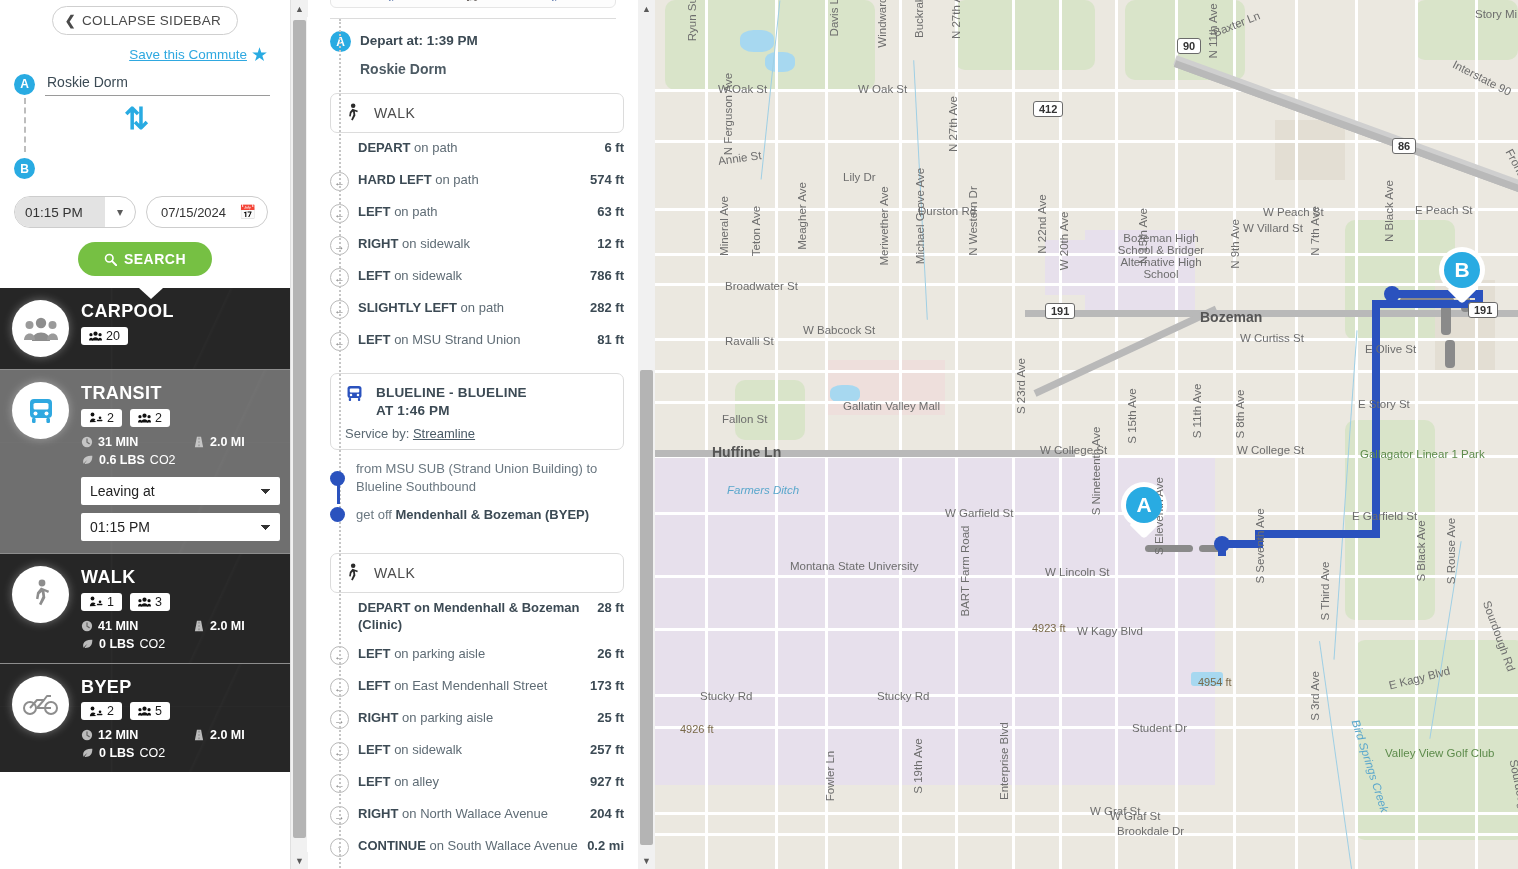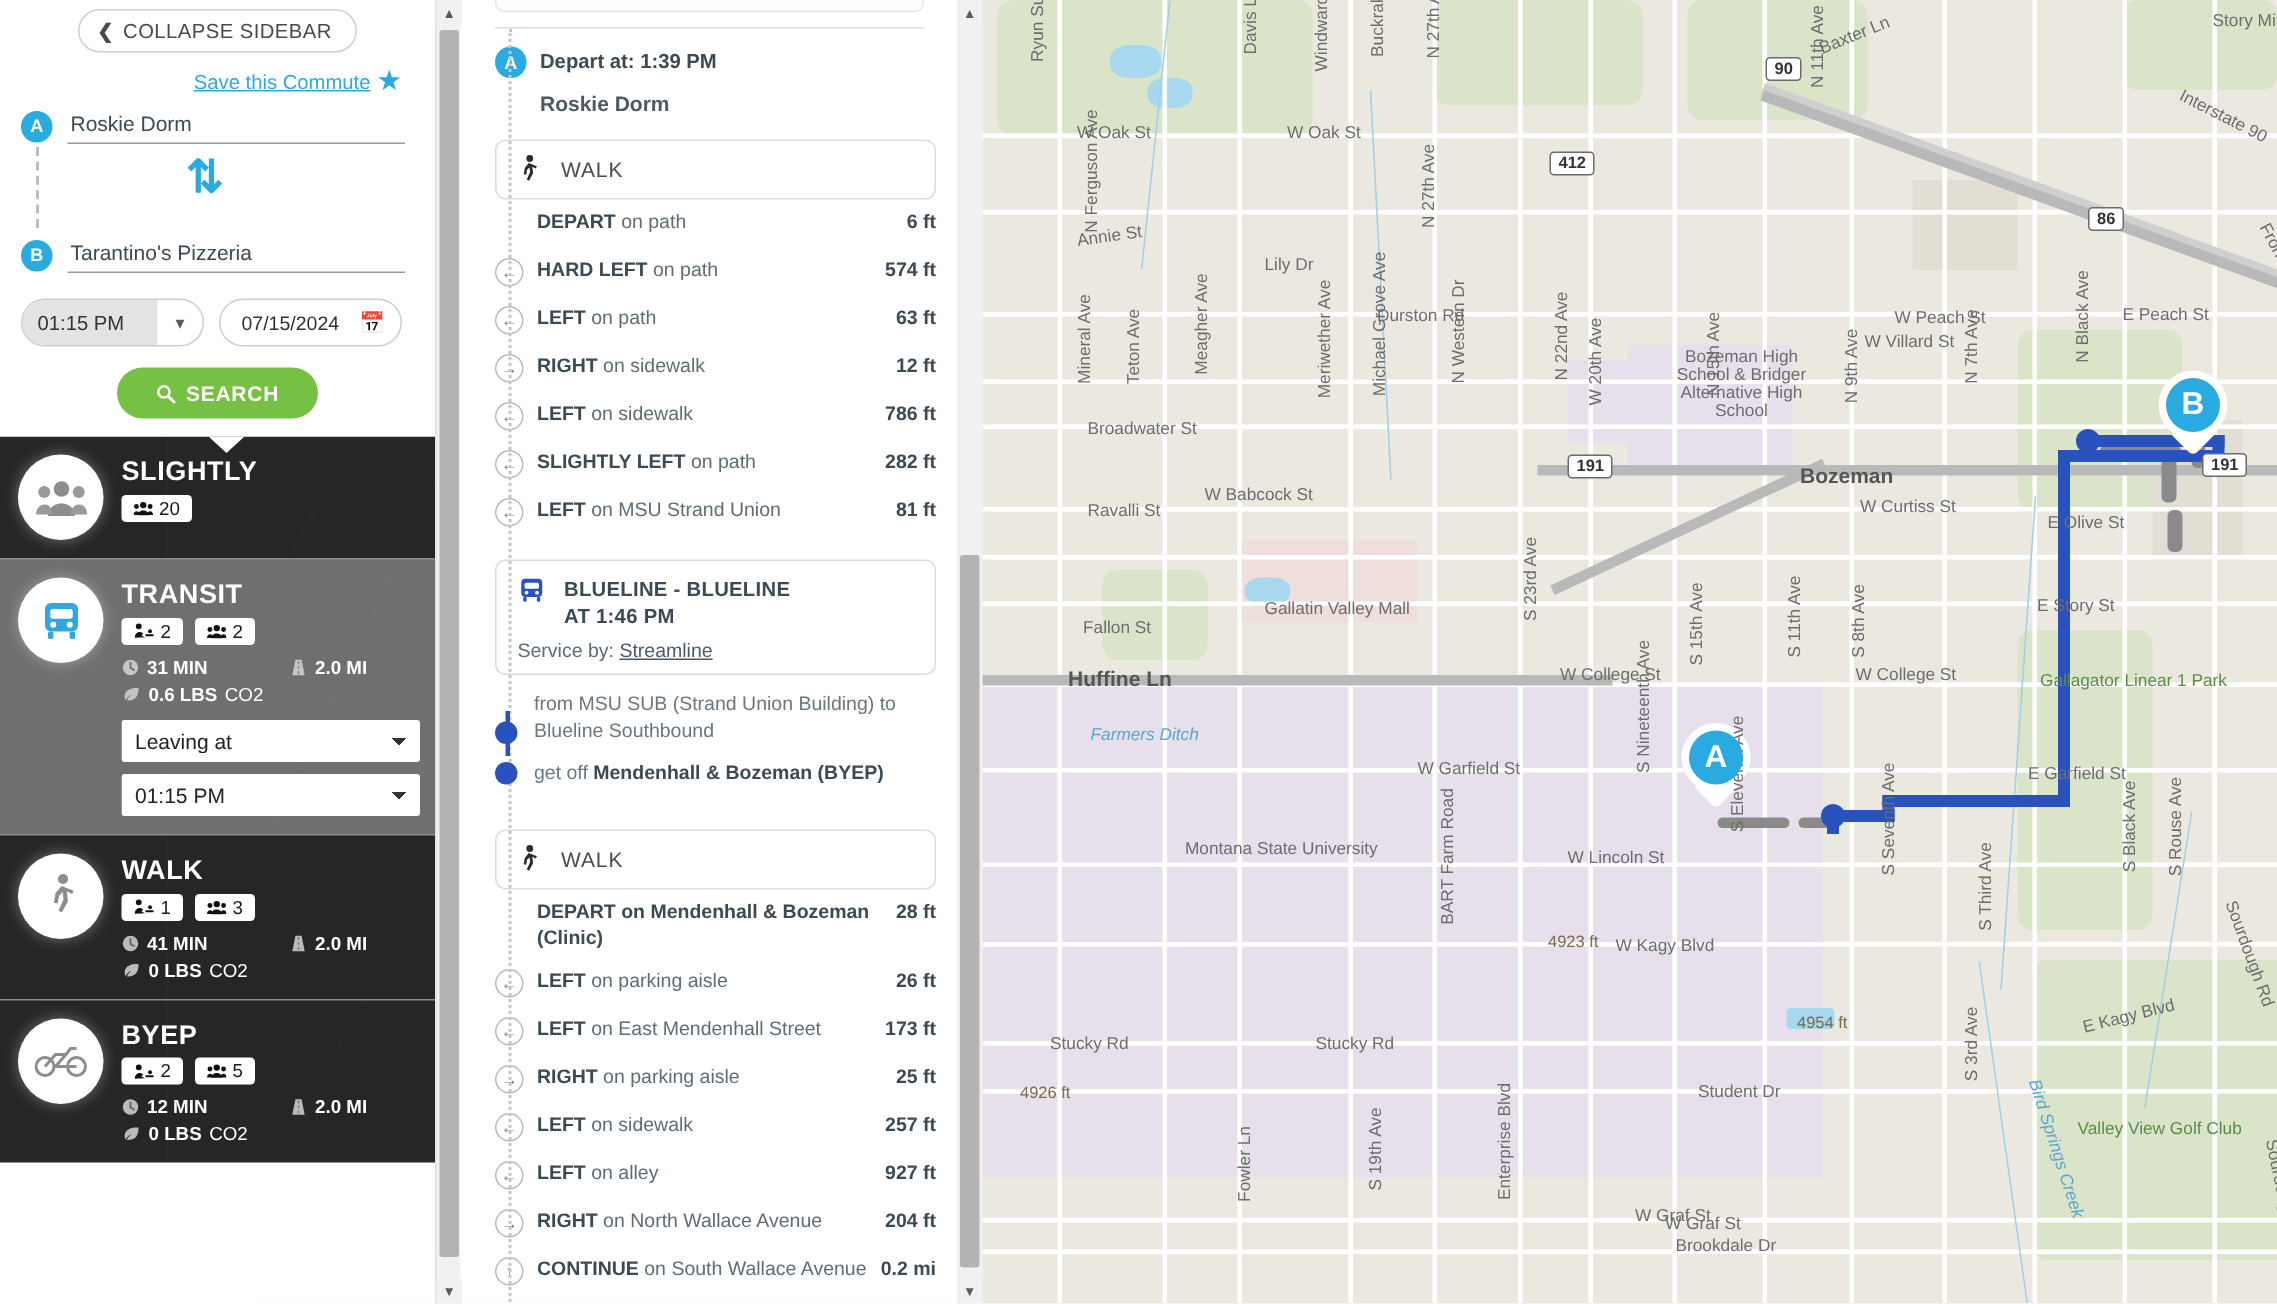--- a/index.html
+++ b/index.html
@@ -194,21 +194,21 @@
     width: 19px; height: 19px; border-radius: 50%; border: 1px solid #b9b9b9;
     flex: none; display: flex; align-items: center; justify-content: center;
     color: #7c7c7c; font-size: 11px; margin-top: 1px;
   }
   .step .turn-ico.blank { border: none; }
   .step .txt { flex: 1; color: #5f6c75; line-height: 1.32; }
   .step .txt b { color: #3c4a54; font-weight: 700; }
   .step .dist { font-weight: 700; color: #3c4a54; white-space: nowrap; padding-top: 1px; }
 
   .transit-legs { padding: 10px 14px 4px 22px; position: relative; }
-  .leg { display: flex; align-items: flex-end; gap: 11px; padding-bottom: 10px; position: relative; }
+  .leg { display: flex; align-items: center; gap: 11px; padding-bottom: 10px; position: relative; }
   .dotblue {
     width: 15px; height: 15px; border-radius: 50%; background: #2a52be; flex: none; margin-top: 1px;
   }
   .leg-line {
     position: absolute; left: 7px; top: 14px; width: 3px; height: 30px; background: #2a52be;
   }
   .leg-txt { font-size: 13px; color: #6a7780; line-height: 1.35; }
   .leg-txt b { color: #3c4a54; font-weight: 700; }
 
   
@@ -304,21 +304,20 @@
       <input class="addr-input" value="Roskie Dorm" placeholder="Enter start address" style="">
     </div>
 
     <div class="swap-row">
       <div class="dotted-line"></div>
       <div class="swap-icon">⇅</div>
     </div>
 
     <div class="field-row">
       <div class="pin-badge">B</div>
-      <input class="addr-input" value="Tarantino's Pizzeria" placeholder="Enter end address" style="">
     </div>
 
     <div class="dt-row">
       <div class="time-pill">
         <div class="val">01:15 PM</div>
         <div class="caret">▾</div>
       </div>
       <div class="date-pill">
         <span>07/15/2024</span>
         <span class="cal-ico">📅</span>
@@ -344,21 +343,21 @@
           <svg width="34" height="26" viewBox="0 0 34 26">
             <circle cx="17" cy="7" r="5.2" fill="#8d8d8d"></circle>
             <path d="M8 25c0-5 4-8.4 9-8.4s9 3.4 9 8.4z" fill="#8d8d8d"></path>
             <circle cx="5.5" cy="9" r="4" fill="#9a9a9a"></circle>
             <path d="M0 24c0-4 2.6-6.6 5.8-6.6S11 20 11 24z" fill="#9a9a9a"></path>
             <circle cx="28.5" cy="9" r="4" fill="#9a9a9a"></circle>
             <path d="M23 24c0-4 2.6-6.6 5.8-6.6S34 20 34 24z" fill="#9a9a9a"></path>
           </svg>
         </div>
         <div class="mode-body">
-          <div class="mode-title">SLIGHTLY</div>
+          <div class="mode-title">CARPOOL</div>
           <div class="chips">
             <span class="chip">
               <svg width="13" height="10" viewBox="0 0 16 12">
                 <circle cx="8" cy="3.2" r="2.6" fill="#111"></circle>
                   <path d="M3.6 11.6c0-2.4 2-4 4.4-4s4.4 1.6 4.4 4z" fill="#111"></path>
                 <circle cx="2.4" cy="4.4" r="2" fill="#111"></circle>
                   <path d="M0 11.4c0-1.9 1.1-3.1 2.6-3.1S5 9.5 5 11.4z" fill="#111"></path>
                 <circle cx="13.6" cy="4.4" r="2" fill="#111"></circle>
                   <path d="M11 11.4c0-1.9 1.1-3.1 2.6-3.1S16 9.5 16 11.4z" fill="#111"></path>
               </svg>

